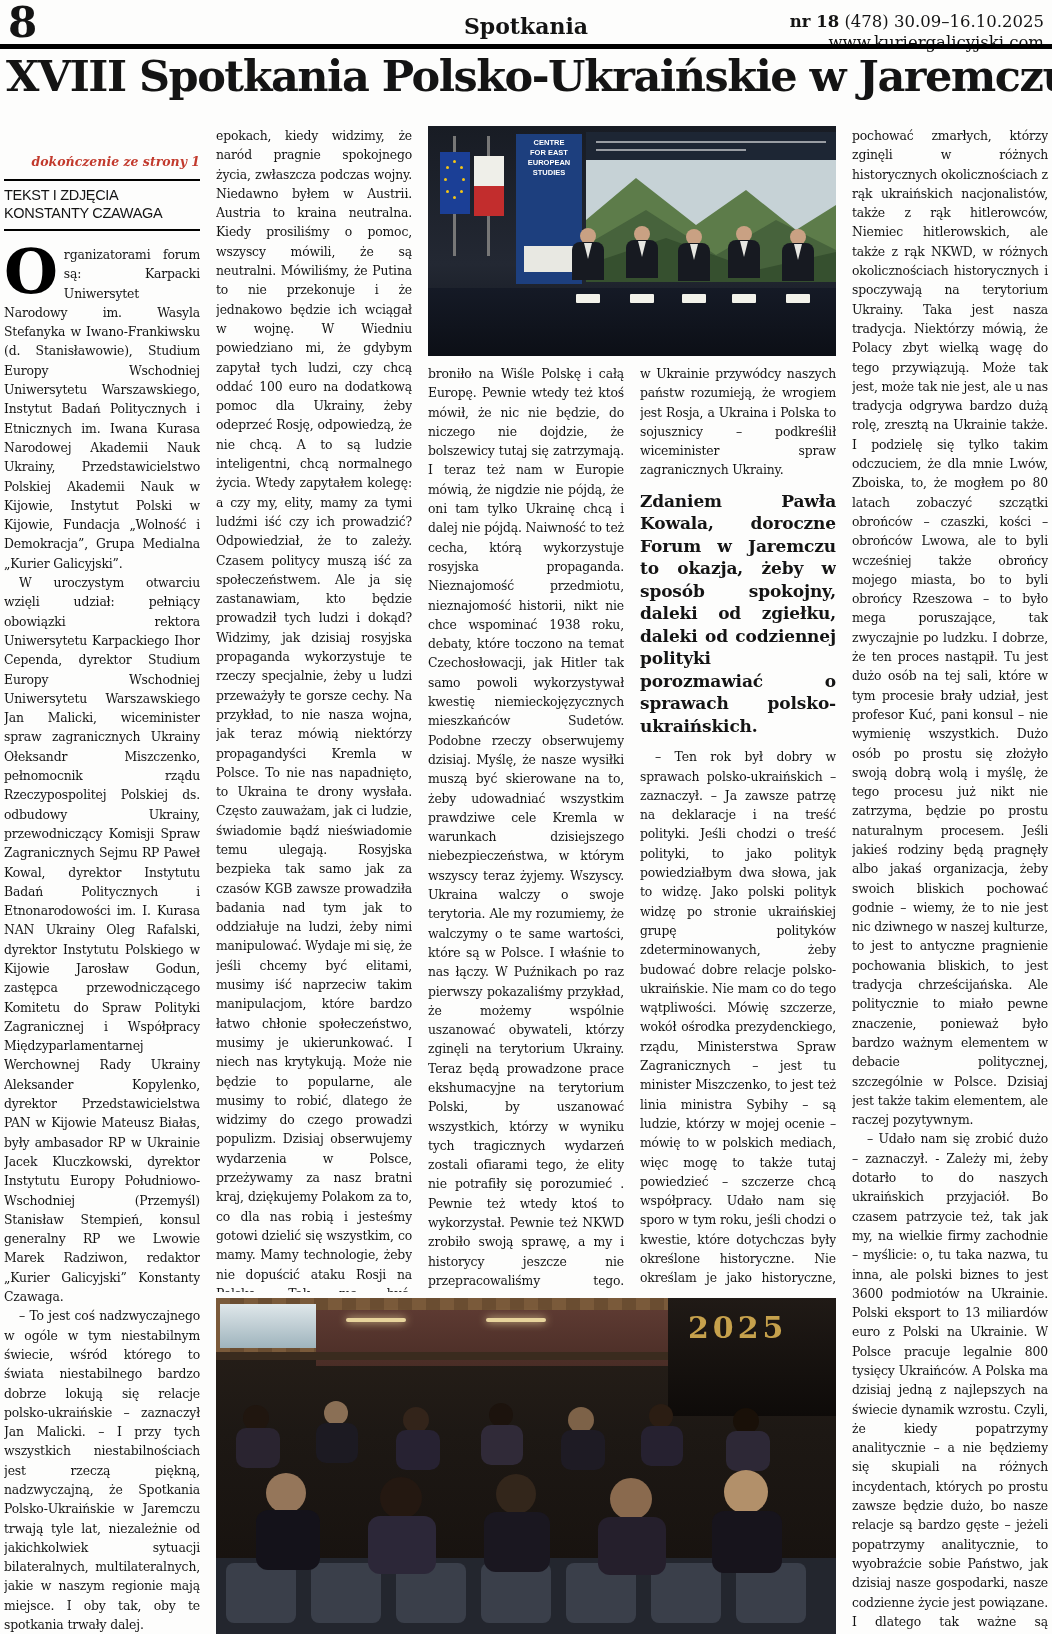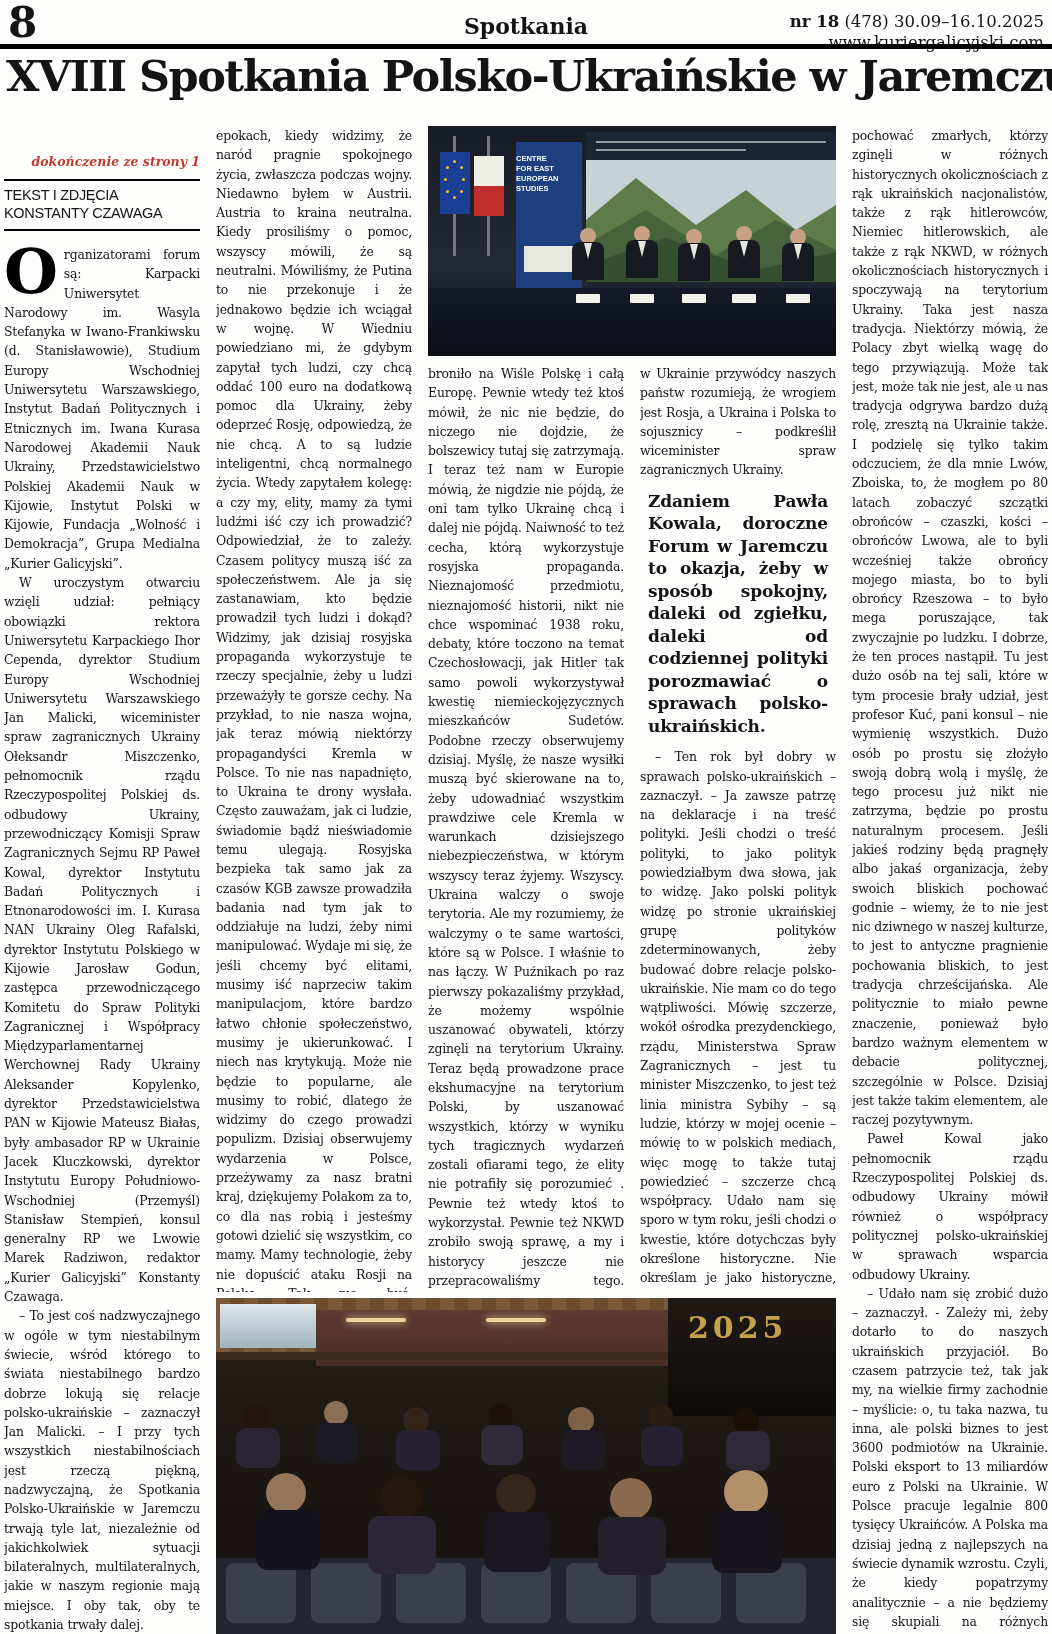--- a/index.html
+++ b/index.html
@@ -20,32 +20,32 @@
   .body-text p.indent{text-indent:15px;}
   .contnote{font-size:12.5px;font-style:italic;font-weight:bold;color:#c23a2d;
             text-align:right;margin:12px 0 10px;}
   .bylinebox{border-top:2.5px solid #000;border-bottom:2.5px solid #000;
              padding:5px 0 7px;margin:0 0 14px;
              font-family:"Liberation Sans",sans-serif;font-weight:normal;
              font-size:14.5px;line-height:18px;letter-spacing:-0.3px;}
   .dropcap{float:left;font-size:62px;line-height:50px;font-weight:bold;
            padding:2px 6px 0 0;color:#000;}
   .subhead{font-size:17px !important;line-height:22.5px !important;font-weight:bold;
-           text-align:center;margin:10px 8px 10px !important;letter-spacing:-0.3px;}
+           text-align:center;margin:10px 0 10px !important;letter-spacing:-0.3px;}
   
   .photo{position:absolute;overflow:hidden;background:#20242c;}
   .photo *{position:absolute;}
   
   .pt-room{left:0;top:0;right:0;bottom:0;background:linear-gradient(#181c24,#232833 60%,#10141b);}
   .pt-skyband{left:158px;top:6px;width:250px;height:32px;background:#1d2634;}
   .pt-skyband i{display:block;position:absolute;left:10px;right:10px;height:2px;background:rgba(255,255,255,.55);}
   .pt-mount{left:158px;top:34px;width:250px;height:122px;}
-  .pt-banner{left:88px;top:16px;width:66px;height:150px;background:#1d3f7e;
+  .pt-banner{left:88px;top:8px;width:66px;height:150px;background:#1d3f7e;
              font-family:"Liberation Sans",sans-serif;color:#fff;font-size:7.5px;
-             font-weight:bold;line-height:10px;padding-top:12px;box-sizing:border-box;}
+             font-weight:bold;text-align:center;line-height:10px;padding-top:4px;box-sizing:border-box;}
   .pt-banner div{position:static;}
   .pt-logoband{left:96px;top:120px;width:50px;height:26px;background:#e8e8e2;}
   .pt-flag-eu{left:12px;top:26px;width:30px;height:62px;background:#1b3f96;}
   .pt-flag-eu i{position:absolute;width:3px;height:3px;background:#f4c514;border-radius:50%;}
   .pt-flag-pl{left:46px;top:30px;width:30px;height:60px;
               background:linear-gradient(#efefe9 50%,#c22d2d 50%);}
   .pt-pole{top:10px;width:3px;height:120px;background:#777;}
   .pt-table{left:0;bottom:0;width:100%;height:68px;background:linear-gradient(#151a26,#0c0f16);}
   .person{width:36px;height:52px;}
   .person .head{left:10px;top:0;width:16px;height:16px;border-radius:50%;background:#c9a183;}
@@ -220,18 +220,17 @@
         <circle cx="415" cy="141" r="21" fill="#8a6a4e"></circle>
           <rect x="382" y="159" width="68" height="58" rx="12" fill="#251f2c"></rect>
         <circle cx="530" cy="134" r="22" fill="#b2906a"></circle>
           <rect x="496" y="153" width="70" height="62" rx="12" fill="#17141c"></rect>
       </g>
     </svg>
   </div>
 
   <div class="col body-text" style="left:852px;top:126px;width:196px;height:1508px;">
     <p>pochować zmarłych, którzy zginęli w różnych historycznych okolicznościach z rąk ukraińskich nacjonalistów, także z rąk hitlerowców, Niemiec hitlerowskich, ale także z rąk NKWD, w różnych okolicznościach historycznych i spoczywają na terytorium Ukrainy. Taka jest nasza tradycja. Niektórzy mówią, że Polacy zbyt wielką wagę do tego przywiązują. Może tak jest, może tak nie jest, ale u nas tradycja odgrywa bardzo dużą rolę, zresztą na Ukrainie także. I podzielę się tylko takim odczuciem, że dla mnie Lwów, Zboiska, to, że mogłem po 80 latach zobaczyć szczątki obrońców – czaszki, kości – obrońców Lwowa, ale to byli wcześniej także obrońcy mojego miasta, bo to byli obrońcy Rzeszowa – to było mega poruszające, tak zwyczajnie po ludzku. I dobrze, że ten proces nastąpił. Tu jest dużo osób na tej sali, które w tym procesie brały udział, jest profesor Kuć, pani konsul – nie wymienię wszystkich. Dużo osób po prostu się złożyło swoją dobrą wolą i myślę, że tego procesu już nikt nie zatrzyma, będzie po prostu naturalnym procesem. Jeśli jakieś rodziny będą pragnęły albo jakaś organizacja, żeby swoich bliskich pochować godnie – wiemy, że to nie jest nic dziwnego w naszej kulturze, to jest to antyczne pragnienie pochowania bliskich, to jest tradycja chrześcijańska. Ale politycznie to miało pewne znaczenie, ponieważ było bardzo ważnym elementem w debacie politycznej, szczególnie w Polsce. Dzisiaj jest także takim elementem, ale raczej pozytywnym.</p>
-    <p class="indent">Paweł Kowal jako pełnomocnik rządu Rzeczypospolitej Polskiej ds. odbudowy Ukrainy mówił również o współpracy politycznej polsko-ukraińskiej w sprawach wsparcia odbudowy Ukrainy.</p>
     <p class="indent">– Udało nam się zrobić dużo – zaznaczył. - Zależy mi, żeby dotarło to do naszych ukraińskich przyjaciół. Bo czasem patrzycie też, tak jak my, na wielkie firmy zachodnie – myślicie: o, tu taka nazwa, tu inna, ale polski biznes to jest 3600 podmiotów na Ukrainie. Polski eksport to 13 miliardów euro z Polski na Ukrainie. W Polsce pracuje legalnie 800 tysięcy Ukraińców. A Polska ma dzisiaj jedną z najlepszych na świecie dynamik wzrostu. Czyli, że kiedy popatrzymy analitycznie – a nie będziemy się skupiali na różnych incydentach, których po prostu zawsze będzie dużo, bo nasze relacje są bardzo gęste – jeżeli popatrzymy analitycznie, to wyobraźcie sobie Państwo, jak dzisiaj nasze gospodarki, nasze codzienne życie jest powiązane. I dlatego tak ważne są instrumenty wsparcia dla Ukrainy, które dotyczą odbudowy.</p>
 
   </div>
 
 </div>
 
 </body></html>

